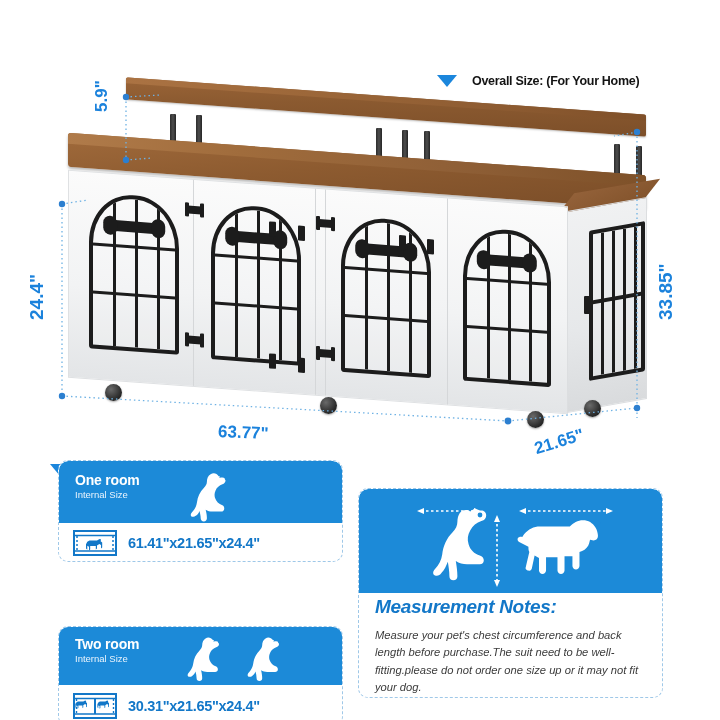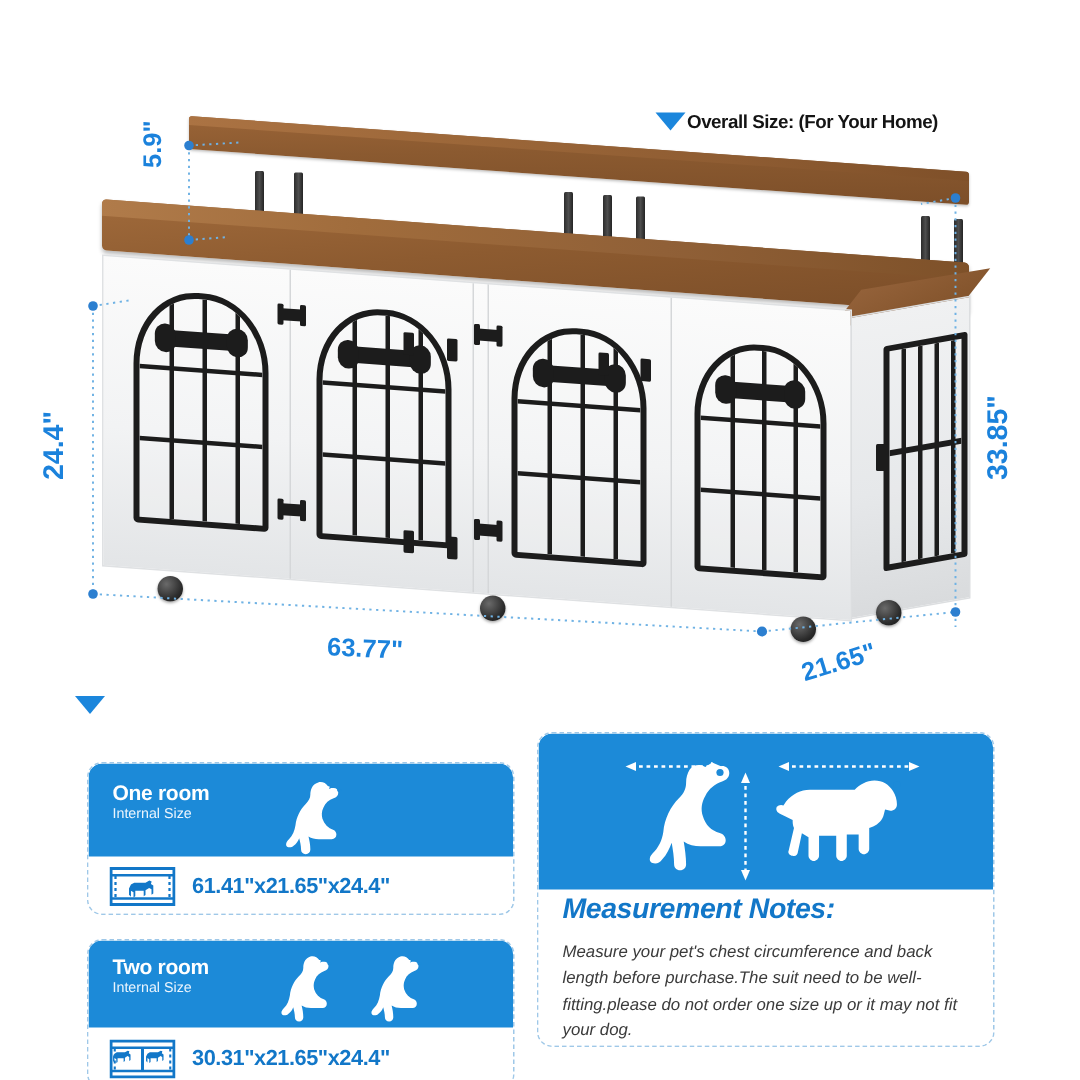--- a/index.html
+++ b/index.html
@@ -16,21 +16,21 @@
   .title{
     position:absolute;left:0;top:10px;width:720px;
     text-align:center;
     font-size:42px;font-weight:bold;
     color:#1B82DC;
     letter-spacing:-0.5px;
     font-family:"Liberation Sans", sans-serif;
   }
 
   
-  .sec-head{position:absolute;display:flex;align-items:center;gap:1px;}
+  .sec-head{position:absolute;display:flex;align-items:center;gap:15px;}
   .tri{
     width:0;height:0;
     border-left:10px solid transparent;
     border-right:10px solid transparent;
     border-top:12px solid #1B86DC;
   }
   .sec-head .lbl{
     font-size:12.5px;font-weight:bold;color:#141414;
     white-space:nowrap;letter-spacing:-0.3px;
   }
@@ -312,21 +312,21 @@
   <div class="dimtxt" style="left:655px;top:320px;font-size:19px;transform:rotate(-90deg);transform-origin:left top;">33.85"</div>
 
   <div class="dimtxt" style="left:218px;top:423px;font-size:17px;transform:rotate(2.5deg);">63.77"</div>
 
   <div class="dimtxt" style="left:534px;top:432px;font-size:17px;transform:rotate(-17deg);">21.65"</div>
 
   <div class="sec-head" id="internal-head">
     <span class="tri"></span>
   </div>
 
-  <div class="card" style="left:58px;top:508px;width:285px;height:102px;overflow:hidden;">
+  <div class="card" style="left:58px;top:460px;width:285px;height:102px;overflow:hidden;">
     <div class="blue-band" style="height:62px;border-radius:9px 9px 0 0;">
       <div style="position:absolute;left:16px;top:11px;">
         <div class="band-title">One room</div>
         <div class="band-sub">Internal Size</div>
       </div>
       <svg viewBox="0 0 100 100" width="62" height="62" style="position:absolute;left:120px;top:4px;">
         <path fill="#ffffff" d="M64 18c-3-5-9-6-13-3-4 2-6 7-6 12 0 4-2 7-5 10-6 6-10 14-11 23-1 6-3 11-7 15-3 3-4 6-2 8 2 1 5 1 7-1 3-2 5-5 6-8 1 4 2 8 2 12 0 3 2 5 5 5s5-2 5-5c0-5-1-10-2-14 3 2 7 3 11 3h14c3 0 5-2 5-5 0-2-1-4-3-5-6-2-10-6-12-12-1-4-1-8 1-12 2-5 6-8 11-10 3-1 5-3 5-6 0-3-2-5-5-5-2 0-3 0-5 1 1-2 1-3 0-3z"></path>
         <circle cx="76" cy="22" r="2.2" fill="#1C8AD8"></circle>
       </svg>
     </div>

